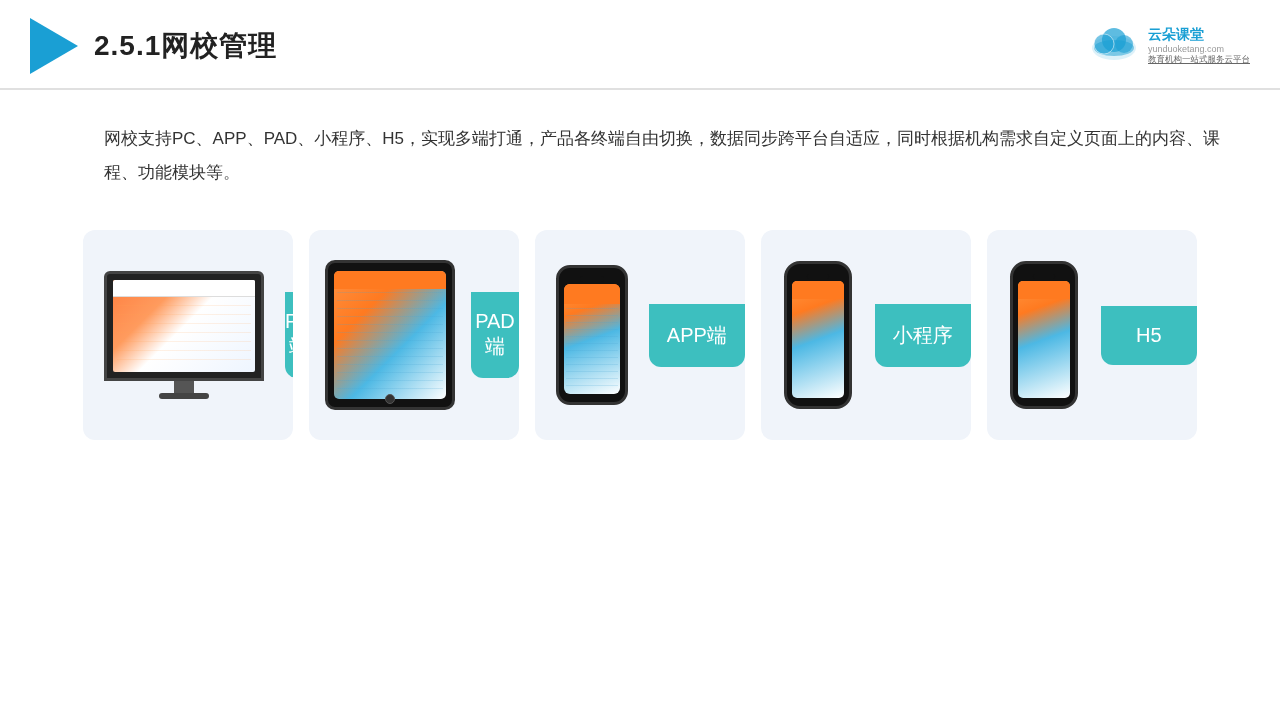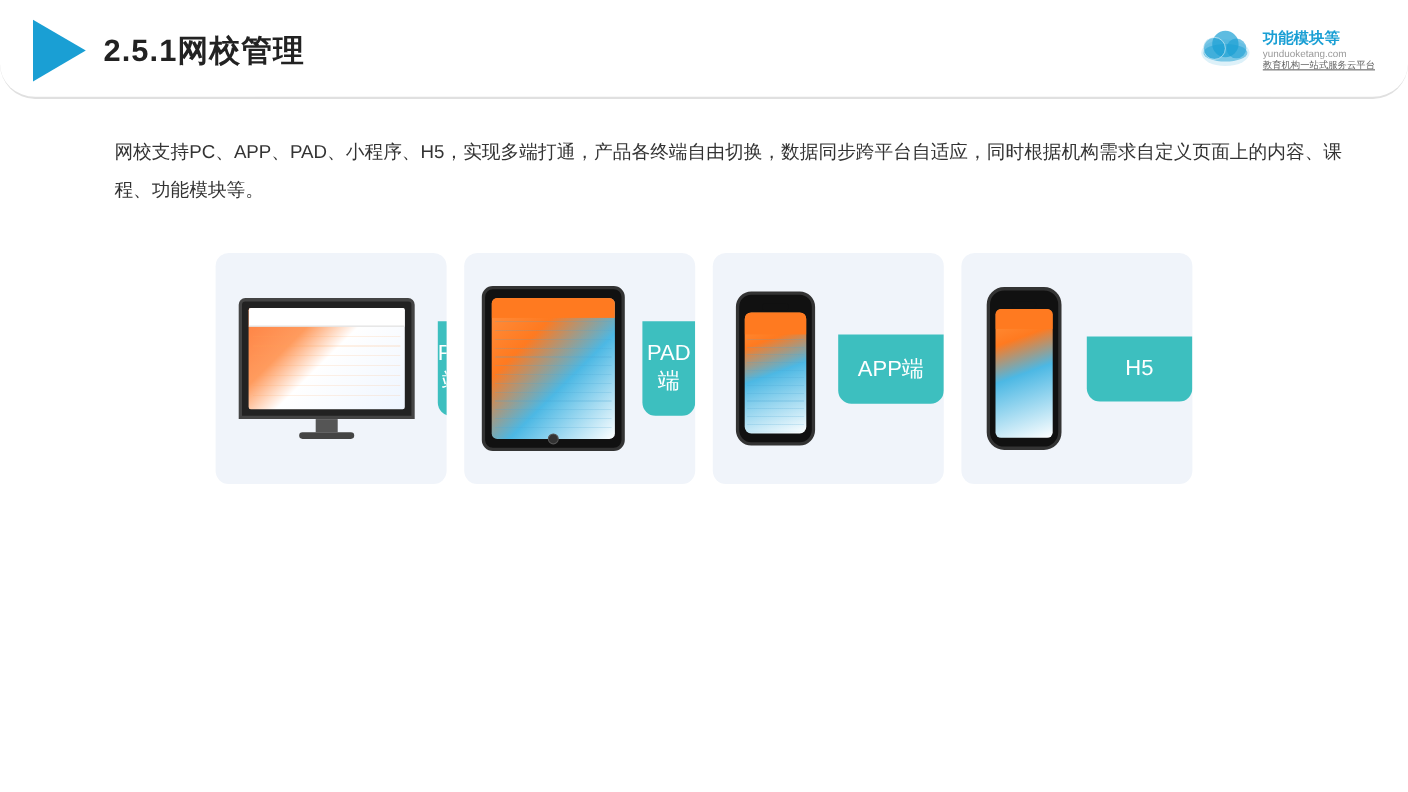--- a/index.html
+++ b/index.html
@@ -12,21 +12,20 @@
       position: relative;
     }
 
     
     .header {
       display: flex;
       align-items: center;
       justify-content: space-between;
       padding: 18px 30px 14px 30px;
       border-bottom: 2px solid #e0e0e0;
-      border-radius: 32px;
     }
     .header-left {
       display: flex;
       align-items: center;
       gap: 16px;
     }
     .logo-triangle {
       width: 0;
       height: 0;
       border-top: 28px solid transparent;
@@ -315,21 +314,21 @@
 
       <ellipse cx="26" cy="22" rx="22" ry="12" fill="#1a9fd4" opacity="0.15"></ellipse>
       <circle cx="16" cy="18" r="10" fill="#1a9fd4" opacity="0.6"></circle>
       <circle cx="26" cy="14" r="12" fill="#1a9fd4" opacity="0.7"></circle>
       <circle cx="36" cy="18" r="9" fill="#1a9fd4" opacity="0.6"></circle>
       <ellipse cx="26" cy="22" rx="20" ry="8" fill="#1a9fd4" opacity="0.5"></ellipse>
 
       <circle cx="16" cy="18" r="10" fill="none" stroke="#fff" stroke-width="0.5"></circle>
     </svg>
     <div class="brand-text-group">
-      <span class="brand-name-zh">功能模块等</span>
+      <span class="brand-name-zh">云朵课堂</span>
       <span class="brand-url-text">yunduoketang.com</span>
       <span class="brand-tagline-text">教育机构一站式服务云平台</span>
     </div>
   </div>
 </div>
 
 <div class="description">
   <span>网校支持PC、APP、PAD、小程序、H5，实现多端打通，产品各终端自由切换，数据同步跨平台自适应，同时根据机构需求自定义页面上的内容、课程、功能模块等。</span>
 </div>
 
@@ -361,24 +360,33 @@
   <div class="card">
     <div class="card-image-area">
       <div class="phone-outer">
         <div class="phone-notch"></div>
         <div class="phone-screen"></div>
       </div>
     </div>
     <div class="card-label">APP端</div>
   </div>
 
-
   <div class="card">
     <div class="card-image-area">
       <div class="phone2-outer">
         <div class="phone2-notch"></div>
         <div class="phone2-screen"></div>
       </div>
     </div>
+    <div class="card-label">小程序</div>
+  </div>
+
+  <div class="card">
+    <div class="card-image-area">
+      <div class="phone2-outer">
+        <div class="phone2-notch"></div>
+        <div class="phone2-screen"></div>
+      </div>
+    </div>
     <div class="card-label">H5</div>
   </div>
 
 </div>
 
 </body></html>

